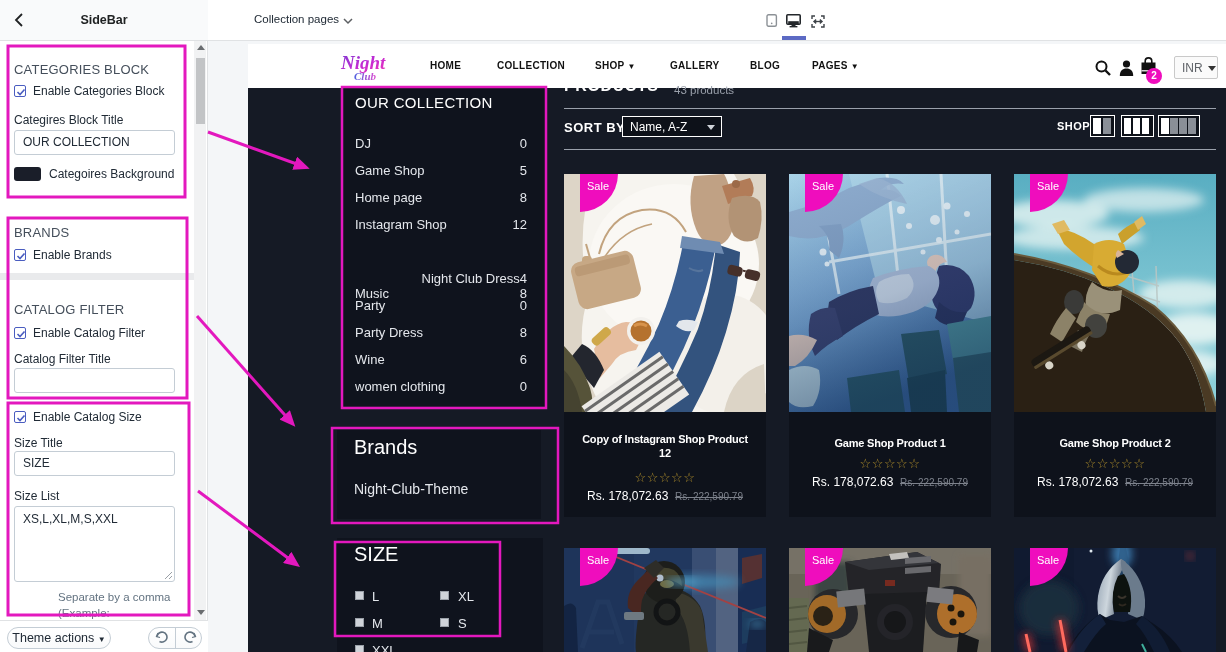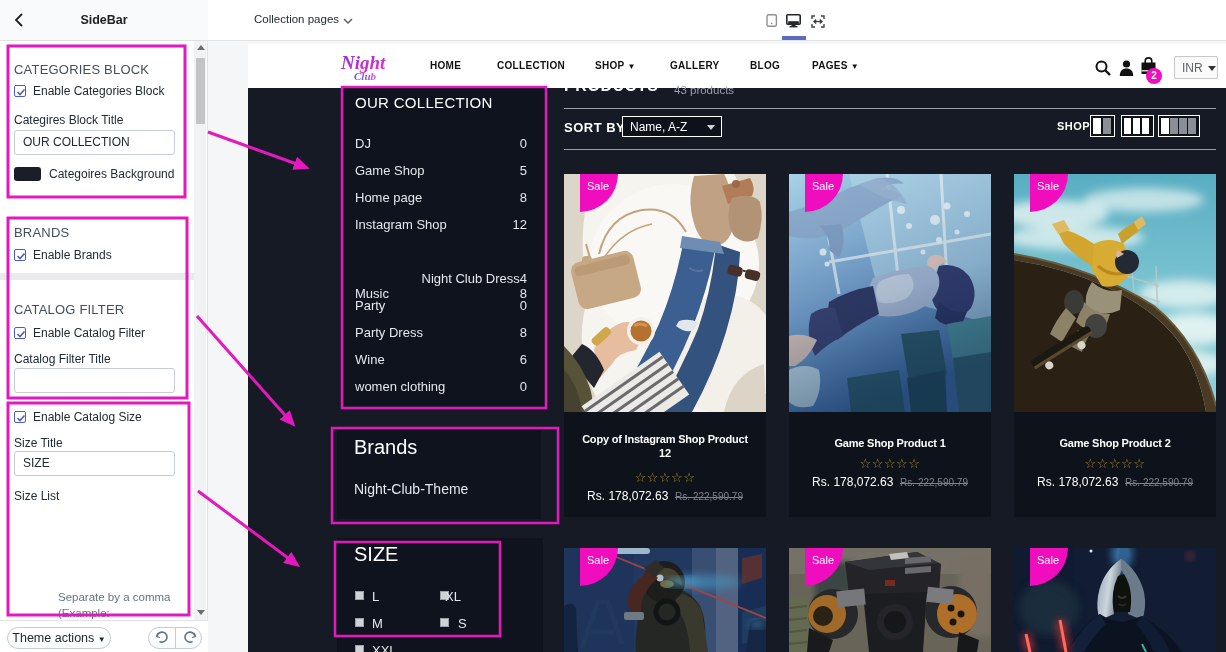--- a/index.html
+++ b/index.html
@@ -106,21 +106,21 @@
   <div class="darkblock" style="left:89px;top:386px;width:204px;height:89px;">
     <div class="abs" style="left:17px;top:6px;font-size:20px;color:#fff;">Brands</div>
     <div class="abs" style="left:17px;top:51px;font-size:14px;color:#e4e7ec;">Night-Club-Theme</div>
   </div>
 
   <div class="darkblock" style="left:89px;top:494px;width:206px;height:114px;">
     <div class="abs" style="left:17px;top:5px;font-size:20px;color:#fff;">SIZE</div>
     <div class="sizecb" style="left:18px;top:53px;"></div>
       <div class="sizelbl" style="left:35px;top:51px;">L</div>
     <div class="sizecb" style="left:103px;top:53px;"></div>
-      <div class="sizelbl" style="left:108px;top:51px;">XL</div>
+      <div class="sizelbl" style="left:121px;top:51px;">XL</div>
     <div class="sizecb" style="left:18px;top:80px;"></div>
       <div class="sizelbl" style="left:35px;top:78px;">M</div>
     <div class="sizecb" style="left:103px;top:80px;"></div>
       <div class="sizelbl" style="left:121px;top:78px;">S</div>
     <div class="sizecb" style="left:18px;top:107px;"></div>
       <div class="sizelbl" style="left:35px;top:105px;">XXL</div>
   </div>
 
   <div class="hr" style="left:316px;top:64px;width:652px;"></div>
   <div class="abs" style="left:316px;top:76px;font-size:13px;font-weight:bold;color:#fff;letter-spacing:.5px;">SORT BY</div>
@@ -592,20 +592,26 @@
 
   <div class="cb" style="top:370px;">
       <svg width="12" height="12">
         <path d="M2.5 6 L5 8.5 L9.5 3.5" stroke="#4a5dc0" stroke-width="1.6" fill="none"></path>
       </svg>
     </div>
   <div class="abs lbl" style="left:33px;top:369px;">Enable Catalog Size</div>
   <div class="abs lbl" style="left:14px;top:395px;">Size Title</div>
   <div class="inp" style="top:410px;">SIZE</div>
   <div class="abs lbl" style="left:14px;top:448px;">Size List</div>
+  <div class="abs" style="left:14px;top:465px;width:161px;height:76px;border:1px solid #c4cdd5;border-radius:3px;background:#fff;">
+    <span class="abs lbl" style="left:8px;top:5px;">XS,L,XL,M,S,XXL</span>
+    <svg class="abs" style="right:1px;bottom:1px;" width="9" height="9">
+        <path d="M8 1 L1 8 M8 5 L5 8" stroke="#9aa0a6" stroke-width="1"></path>
+      </svg>
+  </div>
   <div class="abs helper" style="left:14px;top:548px;">Separate by a comma (Example:<br>XS,S,M,L,XL)</div>
 </div>
 
 <div id="sb-scroll" class="abs"></div>
 <div id="sb-thumb" class="abs"></div>
 <svg class="abs" style="left:197px;top:45px;" width="8" height="6">
     <path d="M0 5 L4 0 L8 5" fill="#6a6d70"></path>
   </svg>
 <svg class="abs" style="left:197px;top:609px;" width="8" height="6">
     <path d="M0 1 L4 6 L8 1" fill="#6a6d70"></path>

